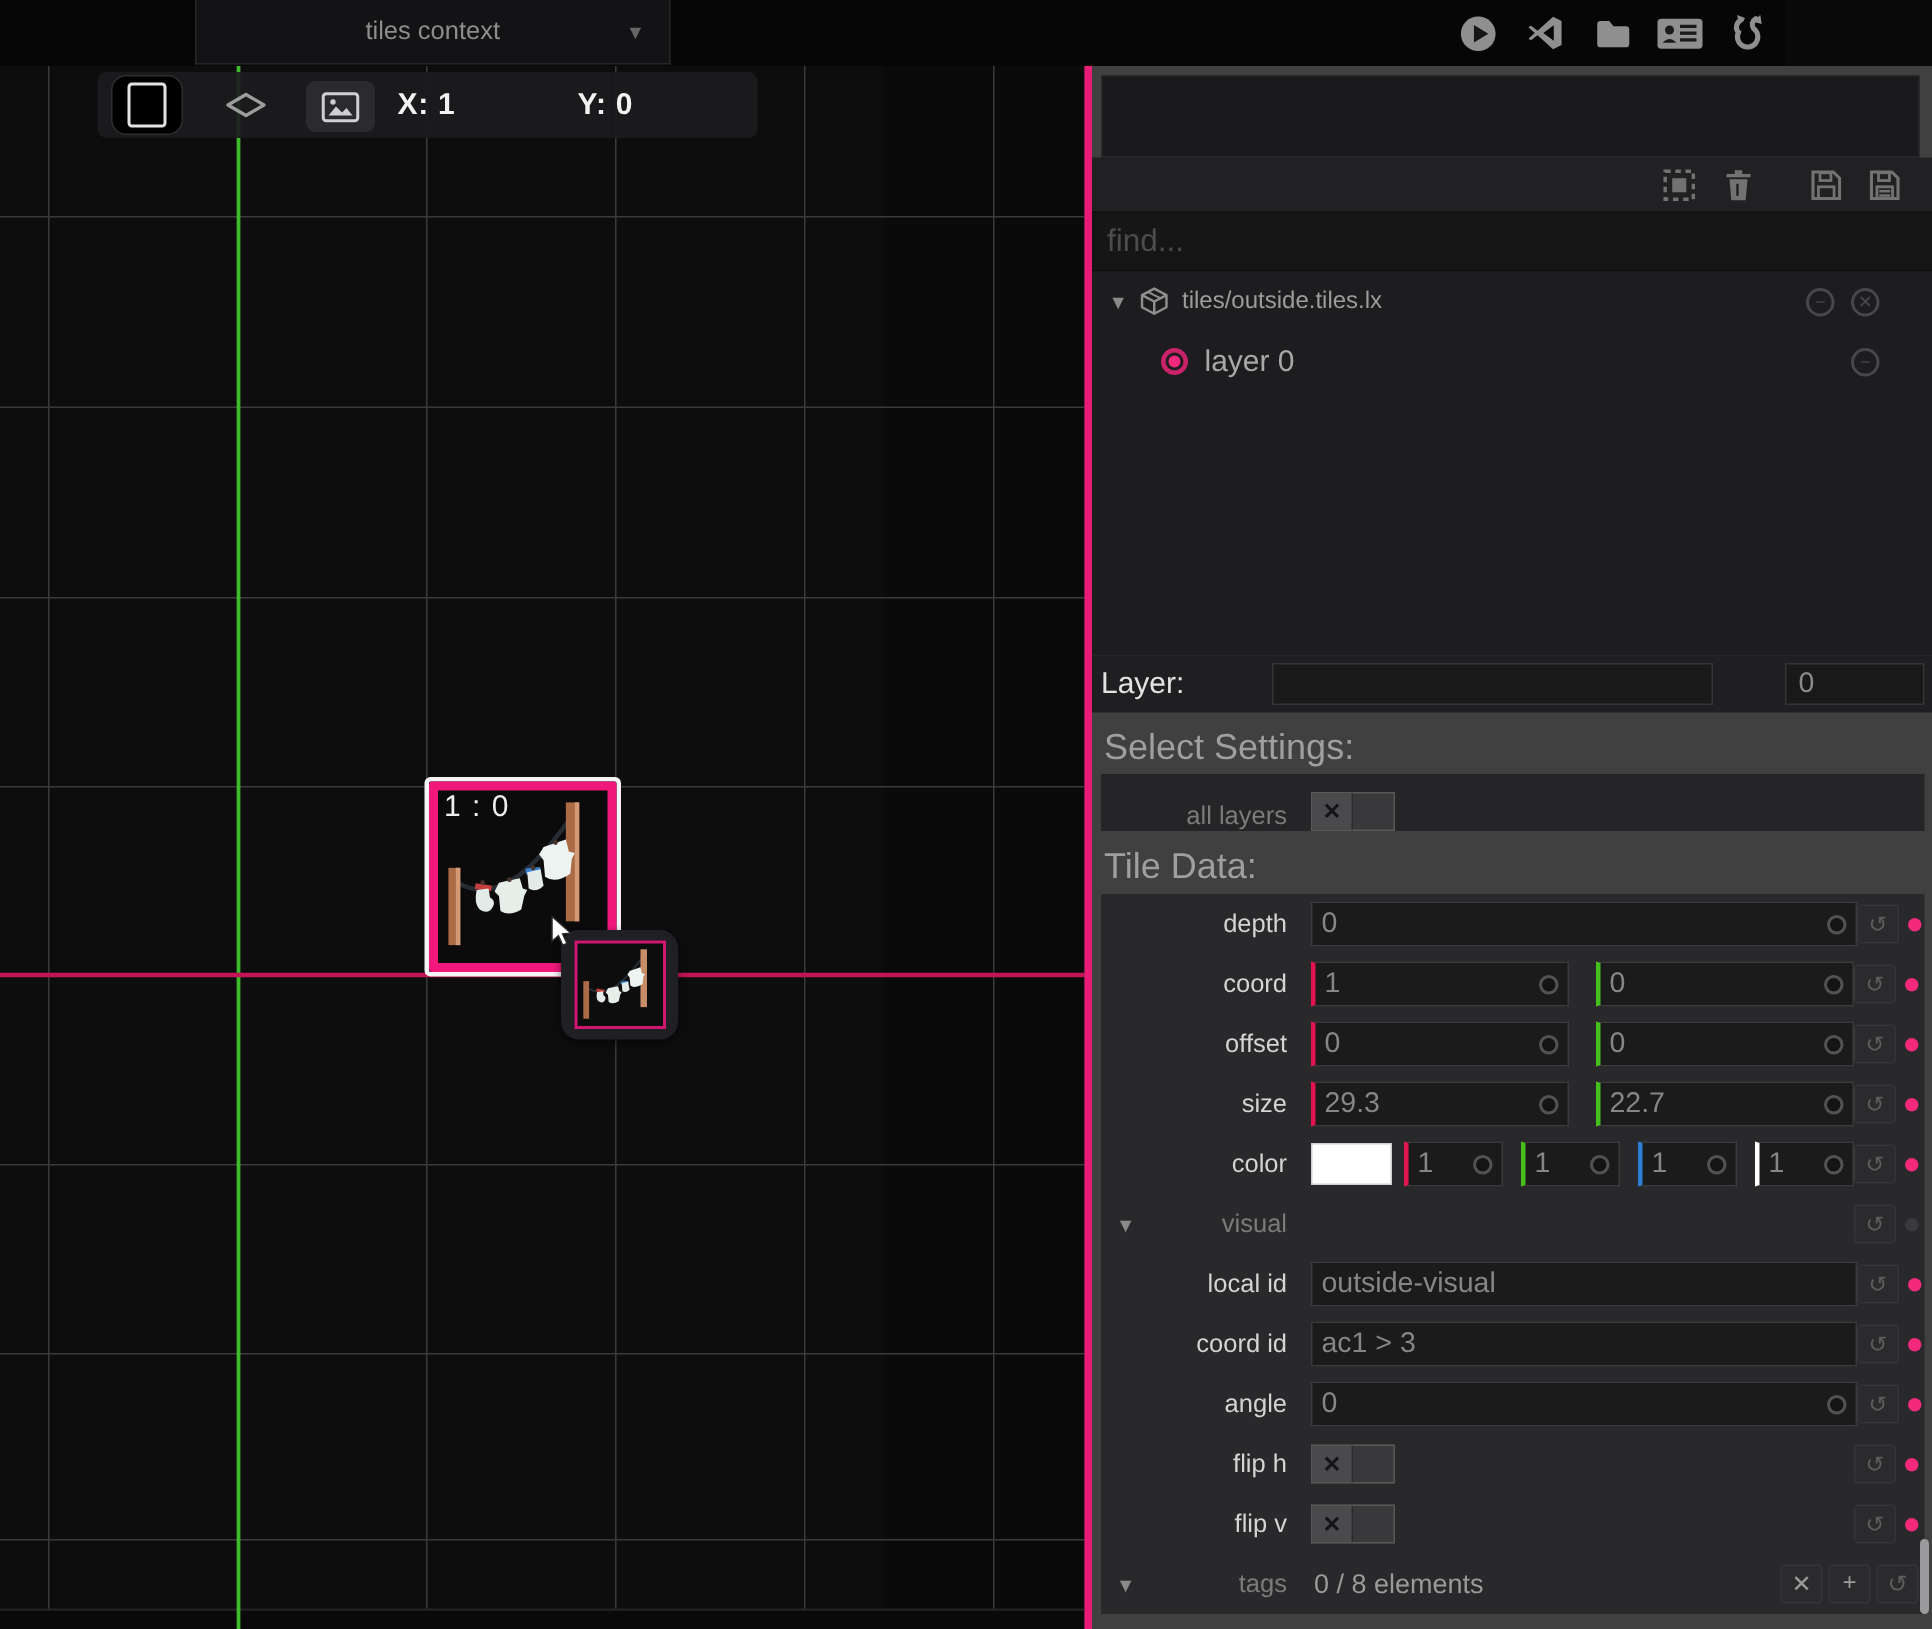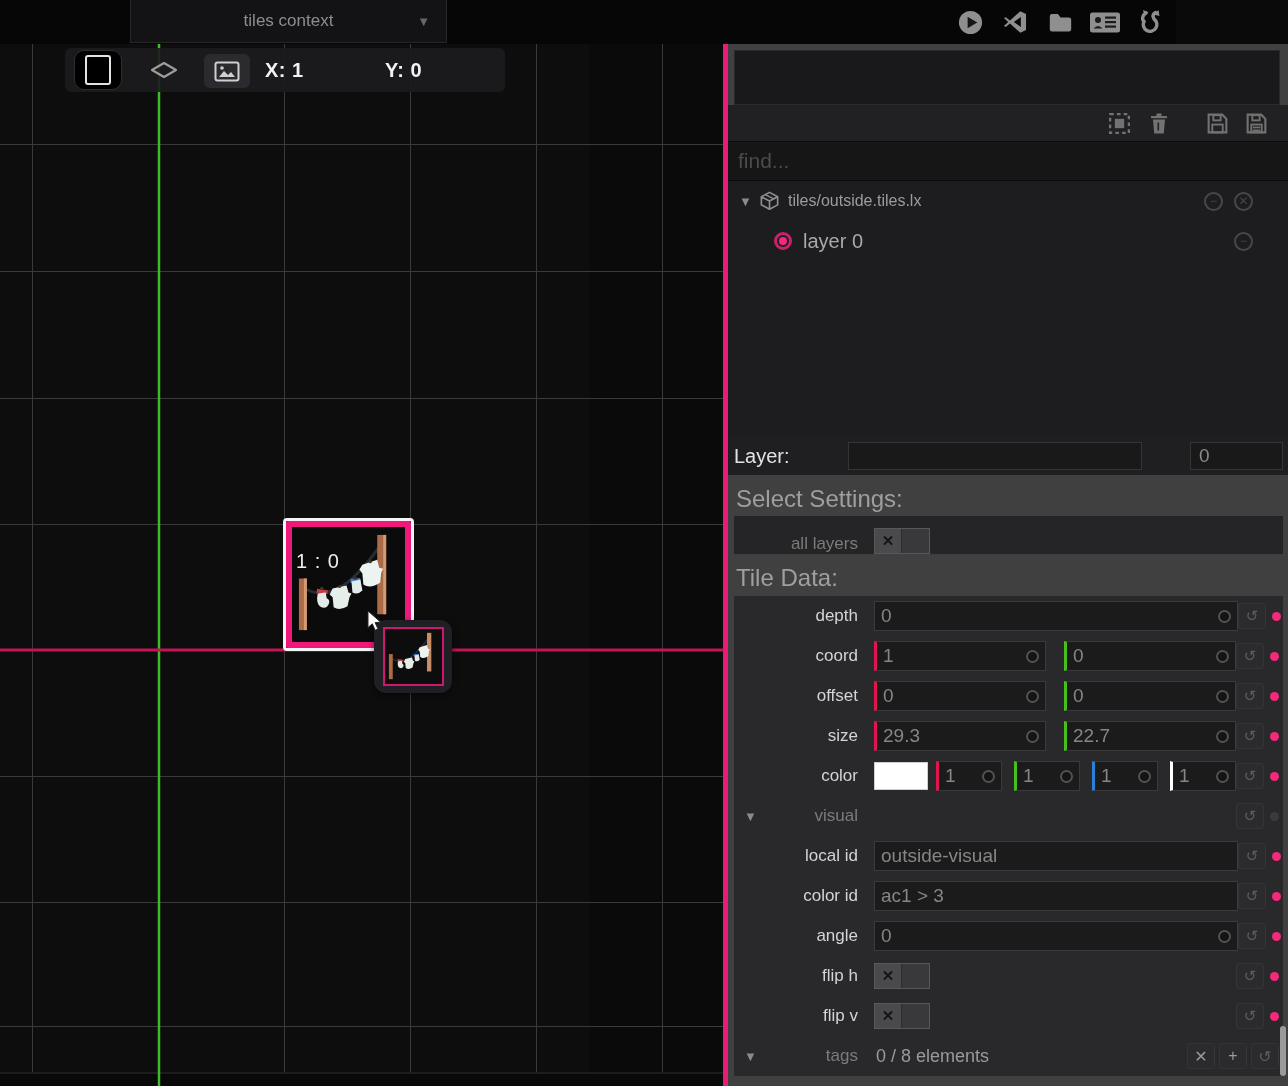--- a/index.html
+++ b/index.html
@@ -1,19 +1,19 @@
 <!DOCTYPE html>
 <html style="--accent_pink: #f32a7c; --tile_pink: #f1187c; --axis_pink: #c41356; --boundary_pink: #e81c77; --axis_green: #3dbb2b; --bar_red: #e0144f; --bar_green: #46c01d; --bar_blue: #2b7fd4; --bar_white: #ffffff; --color_swatch: #ffffff;"><head>
 <meta charset="utf-8">
 <style>
   html,body{margin:0;padding:0;background:#000;}
   #app{position:relative;width:1288px;height:1086px;background:#0a0a0b;overflow:hidden;
        font-family:"Liberation Sans",sans-serif;-webkit-font-smoothing:antialiased;}
   
-  .topbar{position:absolute;left:0;top:0;width:1176px;height:44px;background:#060607;}
+  .topbar{position:absolute;left:0;top:0;width:1176px;height:44px;background:#060607;padding-left:15px;}
   .ctx{position:absolute;left:130px;top:0;width:317px;height:43px;background:#131315;
        border:1px solid #262628;border-top:none;box-sizing:border-box;
        display:flex;align-items:center;justify-content:center;cursor:pointer;}
   .ctx-label{color:#8d8d8d;font-size:17px;}
   .ctx-caret{position:absolute;right:16px;color:#666;font-size:13px;}
   .top-icons{position:absolute;right:10px;top:0;height:44px;display:flex;align-items:center;gap:13px;}
   .tbtn{width:32px;height:32px;display:flex;align-items:center;justify-content:center;background:none;border:none;padding:0;cursor:pointer;}
   
   .canvas{position:absolute;left:0;top:44px;width:589px;height:1042px;background:#0d0d0e;}
   .gridsvg{position:absolute;left:0;top:0;}
@@ -27,21 +27,21 @@
   .cbtn.b1{position:absolute;left:9px;top:2px;width:48px;height:40px;background:#000;border-radius:10px;border:1px solid #2e2e30;}
   .b1 .sq{width:22px;height:26px;border:2.5px solid #e3e3e3;border-radius:3px;}
   .cbtn.b2{position:absolute;left:75px;top:2px;width:48px;height:40px;background:transparent;border-radius:8px;}
   .cbtn.b3{position:absolute;left:139px;top:6px;width:46px;height:34px;background:#2b2b2f;border-radius:6px;}
   .coordlbl{position:absolute;top:0;height:44px;display:flex;align-items:center;color:#f2f2f2;font-size:20px;font-weight:bold;letter-spacing:.5px;}
   .xlbl{left:200px;} .ylbl{left:320px;}
   
   .tile{position:absolute;left:283px;top:474px;width:131px;height:133px;box-sizing:border-box;
         border:3px solid #f4f4f4;border-radius:4px;background:#0b0b0c;cursor:pointer;}
   .tile-inner{position:absolute;inset:0;border:6px solid var(--tile_pink);border-radius:2px;background:#0b0b0c;overflow:hidden;}
-  .tile-label{position:absolute;left:4px;top:0px;color:#eee;font-size:20px;letter-spacing:1px;z-index:2;margin-top:23px;}
+  .tile-label{position:absolute;left:4px;top:0px;color:#eee;font-size:20px;letter-spacing:1px;z-index:2;}
   .preview{position:absolute;left:374px;top:576px;width:78px;height:73px;background:#202024;border-radius:12px;
            box-shadow:0 2px 6px rgba(0,0,0,.5);}
   .preview-tile{position:absolute;left:9px;top:7px;width:61px;height:59px;border:2.5px solid #cf1670;background:#0d0d0e;box-sizing:border-box;overflow:hidden;}
   .cursor{position:absolute;left:366px;top:566px;z-index:5;}
   
   .panel{position:absolute;left:723px;top:44px;width:565px;height:1042px;background:#404040;
          border-left:5px solid var(--boundary_pink);box-sizing:border-box;}
   .p-abs{position:absolute;}
   .topbox{left:6px;top:6px;width:546px;height:55px;background:#19191b;border:1px solid #2a2a2c;box-sizing:border-box;}
   .iconrow{left:0;top:61px;width:560px;height:36px;background:#212123;display:flex;align-items:center;justify-content:flex-end;gap:12px;padding-right:18px;box-sizing:border-box;}
@@ -439,21 +439,21 @@
         </div>
         <span class="rowend">
           <button class="resetbtn">
               <span>↺</span>
             </button>
           <span class="dot"></span>
         </span>
       </div>
 
       <div class="drow">
-        <span class="flabel">color id</span>
+        <span class="flabel">coord id</span>
         <div class="vbox w-full">
           <span class="val">ac1 &gt; 3</span>
         </div>
         <span class="rowend">
           <button class="resetbtn">
               <span>↺</span>
             </button>
           <span class="dot"></span>
         </span>
       </div>

